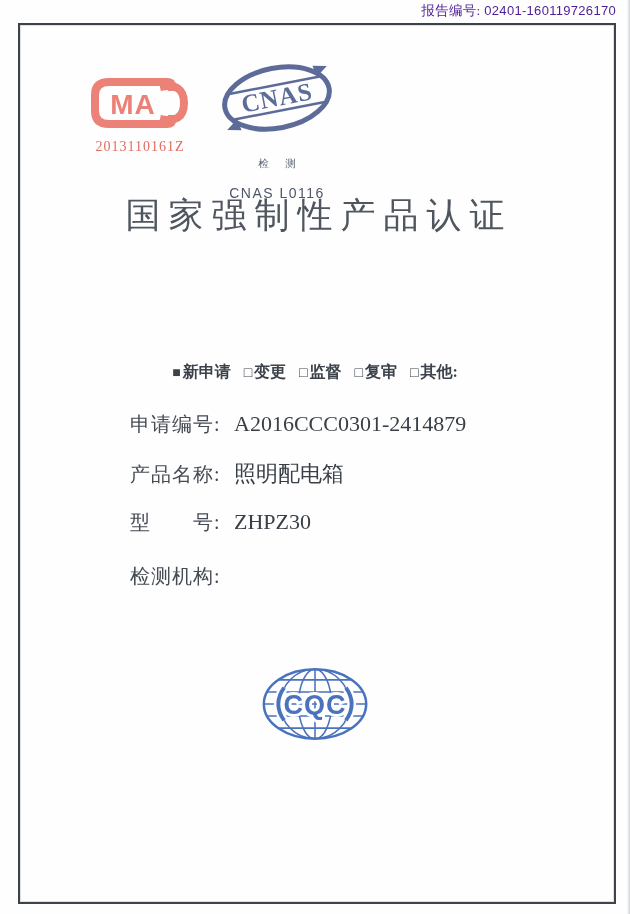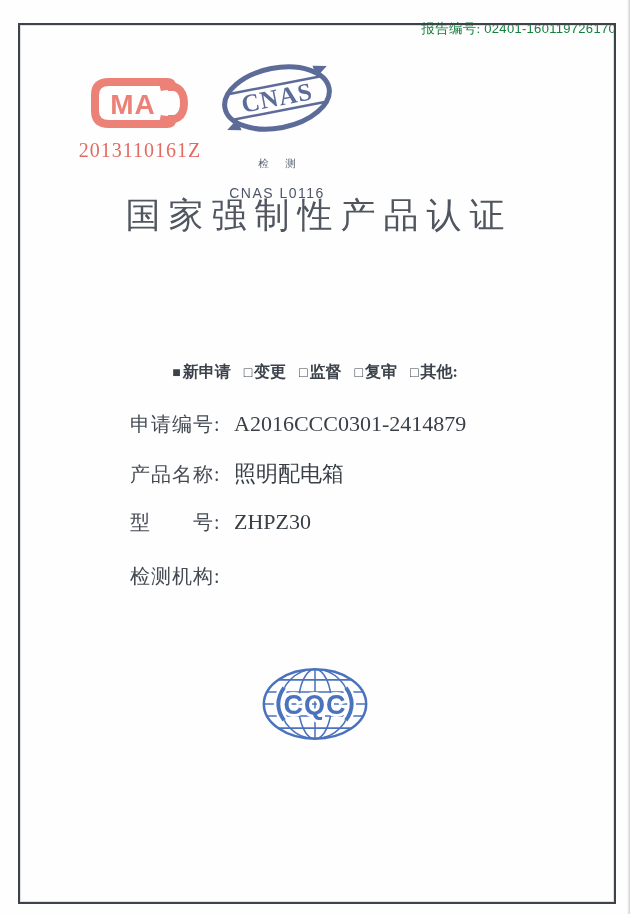--- a/index.html
+++ b/index.html
@@ -14,37 +14,37 @@
   }
   
   .page::after{
     content:"";
     position:absolute; right:0; top:0; bottom:0; width:3px;
     background:linear-gradient(to left, rgba(120,125,132,.35), rgba(120,125,132,0));
     pointer-events:none;
   }
 
   .report-no {
-    position:absolute; top:20px; right:14px;
-    font-size:13.5px; color:#15803d; letter-spacing:.3px;
+    position:absolute; top:2px; right:14px;
+    font-size:13.5px; color:#4c1d95; letter-spacing:.3px;
     white-space:nowrap;
   }
   .report-no .num { font-family:"Liberation Sans","DejaVu Sans",sans-serif; font-size:13px; }
 
   .frame {
     position:absolute; left:18px; top:23px;
     width:598px; height:881px;
     border:2px solid #3e434b;
     box-shadow:inset 0 0 0 1px rgba(160,165,172,.35);
   }
 
   
   .cma-block { position:absolute; left:76px; top:74px; width:128px; text-align:center; }
   .cma-serial {
-    margin-top:3px; font-size:20px; color:#e26b61; letter-spacing:1px;
+    margin-top:3px; font-size:14px; color:#e26b61; letter-spacing:1px;
     font-family:"Liberation Serif","DejaVu Serif",serif;
   }
   .cnas-block { position:absolute; left:218px; top:60px; width:118px; text-align:center; }
   .cnas-caption-cn { margin-top:17px; font-size:10.5px; letter-spacing:7px; color:#5d6577; padding-left:7px; }
   .cnas-caption-code { margin-top:14px; font-size:14px; letter-spacing:1.5px; color:#4e5669;
     font-family:"Liberation Sans","DejaVu Sans",sans-serif; }
 
   
   .title-1 {
     position:absolute; top:192px; left:0; width:100%;

